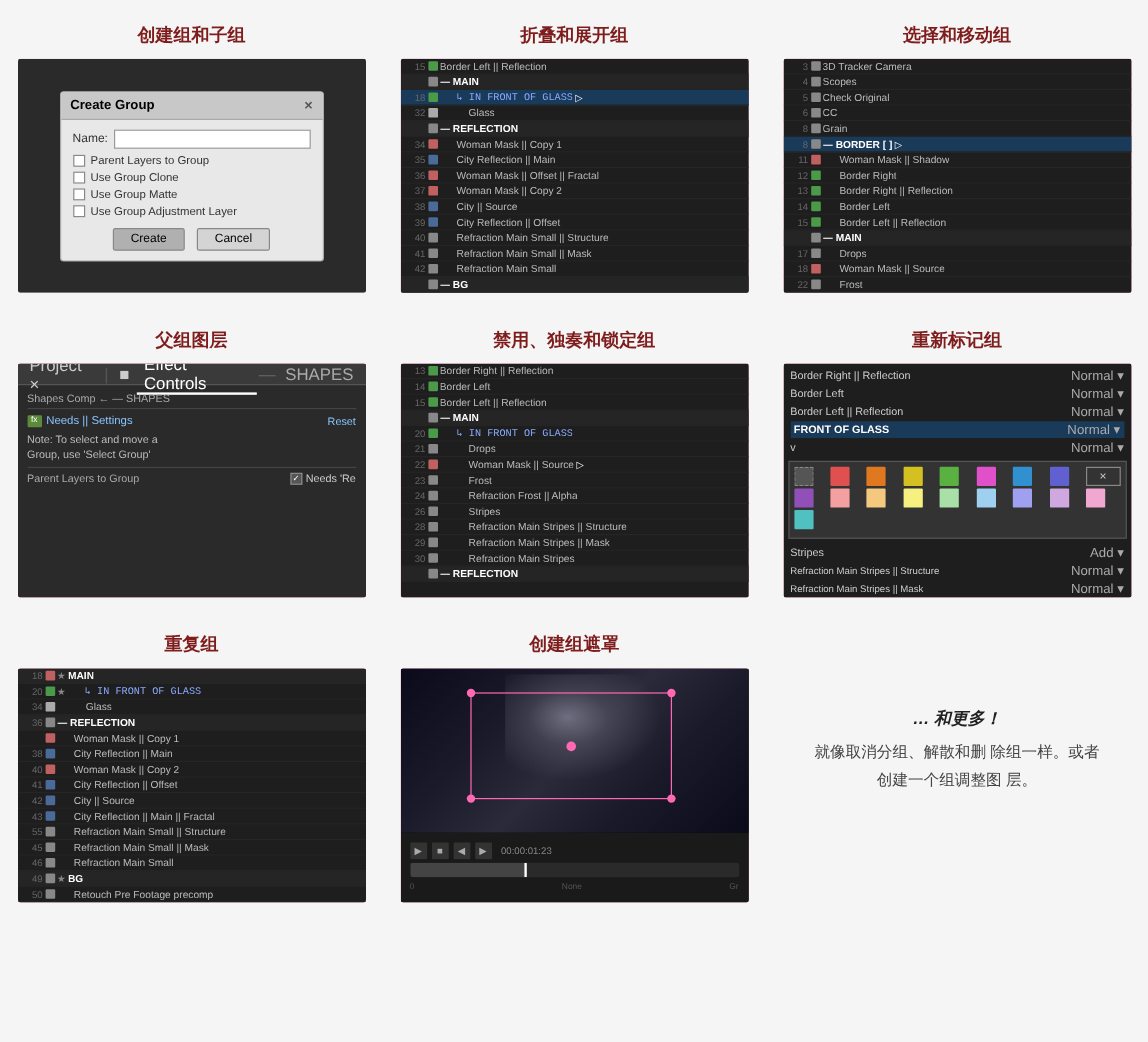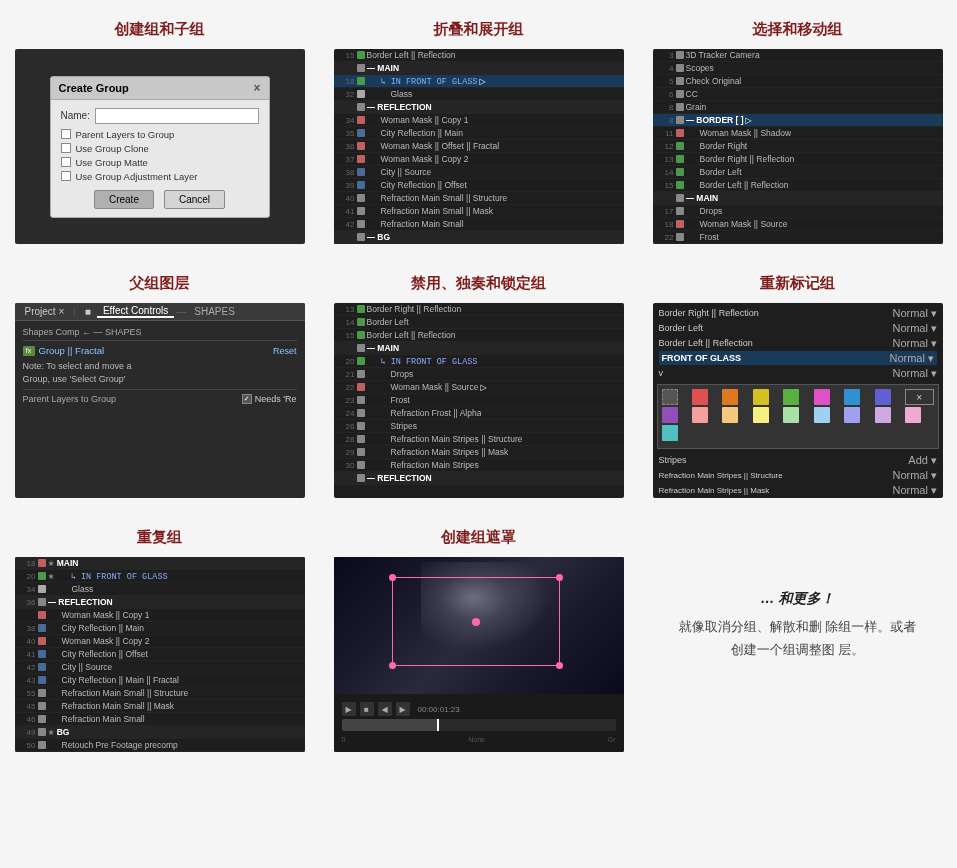--- a/index.html
+++ b/index.html
@@ -143,21 +143,21 @@
       overflow: hidden;
       font-size: 9.5px;
       color: #ccc;
     }
     .ec-tabs {
       background: #3a3a3a;
       display: flex;
       height: 18px;
       align-items: center;
       border-bottom: 1px solid #555;
-      font-size: 10px;
+      font-size: 14px;
       padding: 0 4px;
     }
     .ec-tab {
       padding: 0 6px;
       color: #aaa;
       cursor: pointer;
     }
     .ec-tab.active {
       color: #fff;
       border-bottom: 2px solid #fff;
@@ -665,21 +665,21 @@
             <span style="color:#666;margin:0 2px;">—</span>
             <span class="ec-tab" style="color:#aaa;">SHAPES</span>
           </div>
           <div class="ec-body">
             <div class="ec-comp-label">
               Shapes Comp ← — SHAPES
             </div>
             <div style="border-bottom:1px solid #444;margin-bottom:4px;"></div>
             <div class="ec-effect-row">
               <div class="ec-fx-icon">fx</div>
-              <span class="ec-effect-name">Group || Fractal</span>
+              <span class="ec-effect-name">Needs || Settings</span>
               <span class="ec-reset">Reset</span>
             </div>
             <div class="ec-note">
               Note: To select and move a<br>Group, use 'Select Group'
             </div>
             <div style="border-bottom:1px solid #444;margin:4px 0;"></div>
             <div class="ec-param-row">
               <span class="ec-param-label">Parent Layers to Group</span>
               <div class="ec-param-check">✓</div>
               <span class="ec-param-value">Needs 'Re</span>

